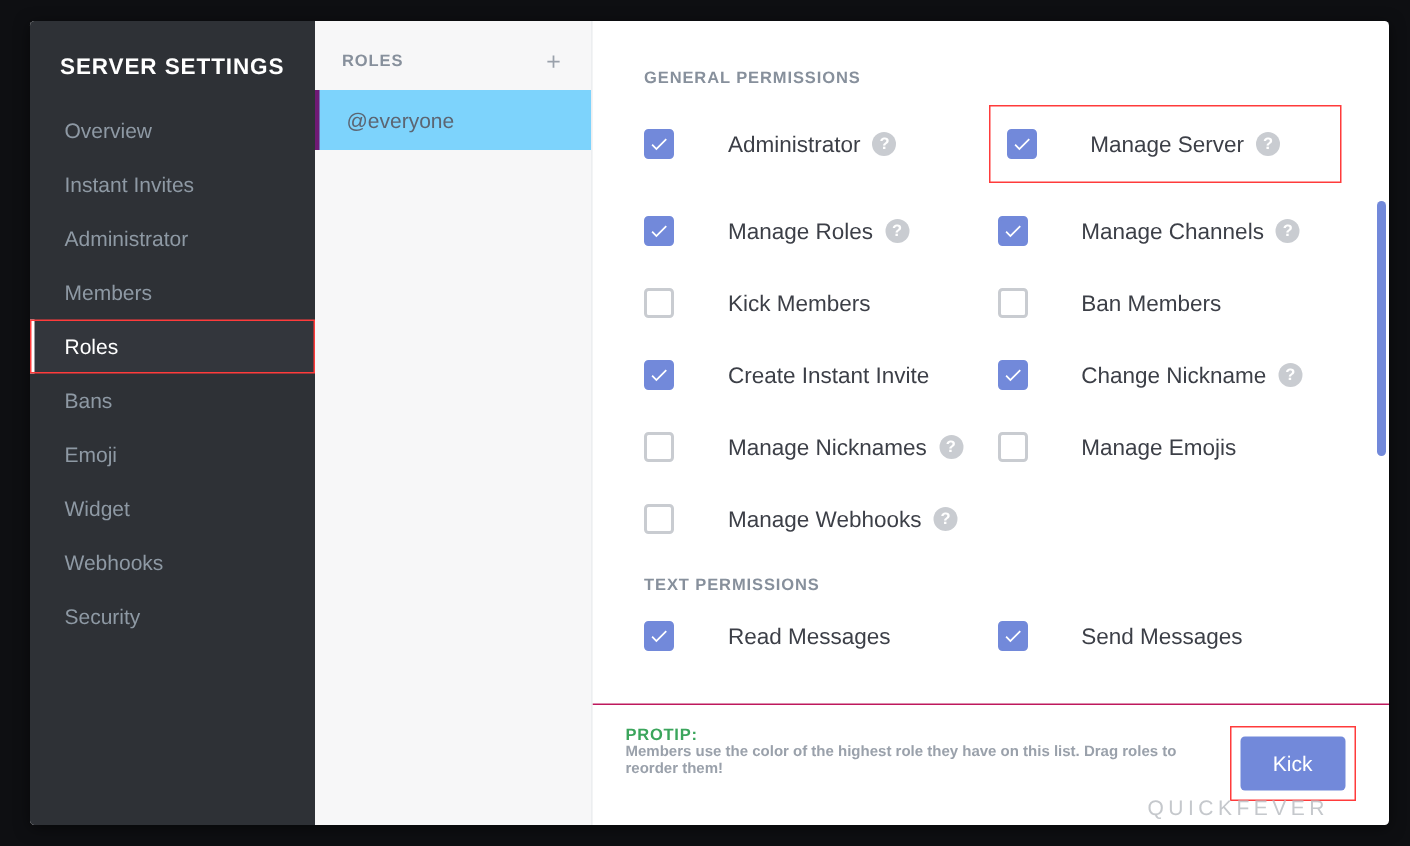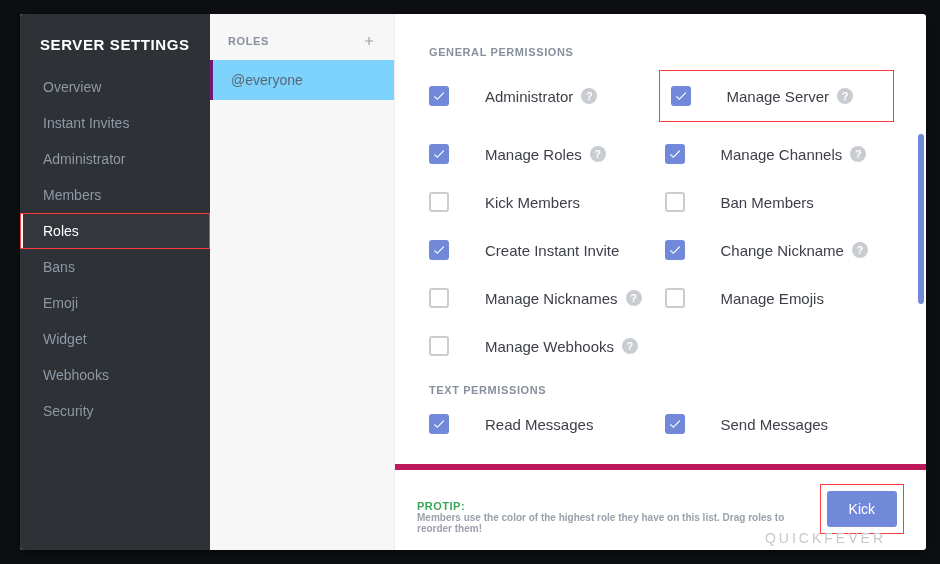--- a/index.html
+++ b/index.html
@@ -52,21 +52,21 @@
   .help {
     width: 16px; height: 16px; border-radius: 50%; background: #c9ccd1; color: #fff; font-size: 11px; font-weight: 700;
     display: inline-flex; align-items: center; justify-content: center; cursor: pointer;
   }
 
   
   .ms-wrap { position: relative; padding: 10px 14px 10px 6px; }
   .ms-wrap .red { position: absolute; inset: -6px -8px -6px -6px; border: 1px solid #ff3b3b; pointer-events: none; }
 
   
-  .footer { border-top: 6px solid #be185d; padding: 14px 22px 16px 22px; display: flex; align-items: flex-end; gap: 14px; }
+  .footer { border-top: 1px solid #be185d; padding: 14px 22px 16px 22px; display: flex; align-items: flex-start; gap: 14px; }
   .protip-label { color: #3ba55c; font-weight: 800; font-size: 11px; letter-spacing: .5px; }
   .protip-text { color: #9aa1ab; font-size: 10px; font-weight: 700; }
   .footer-spacer { flex: 1; }
   .done-wrap { padding: 6px; border: 1px solid #ff3b3b; }
   .done-btn {
     background: #7289da; color: #fff; border: none; border-radius: 3px; padding: 10px 22px; font-size: 14px; font-weight: 500;
     cursor: pointer;
   }
 
   

